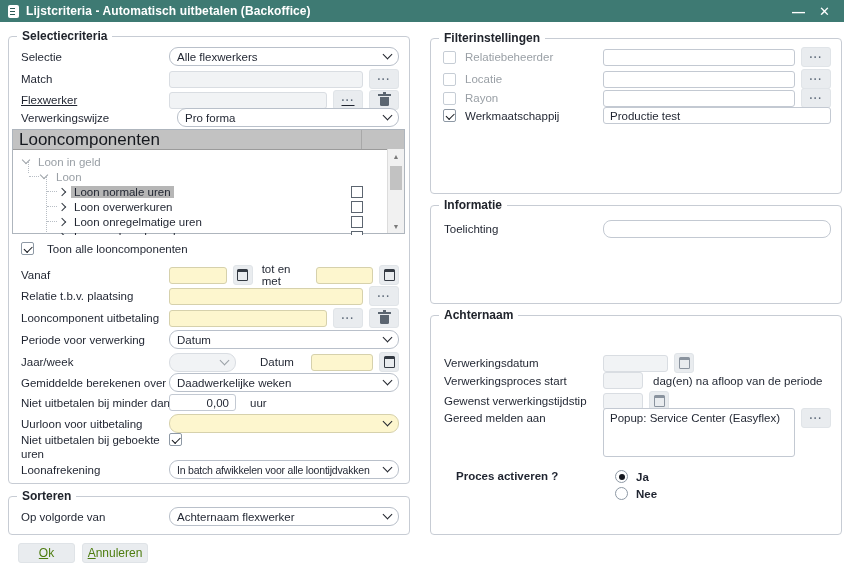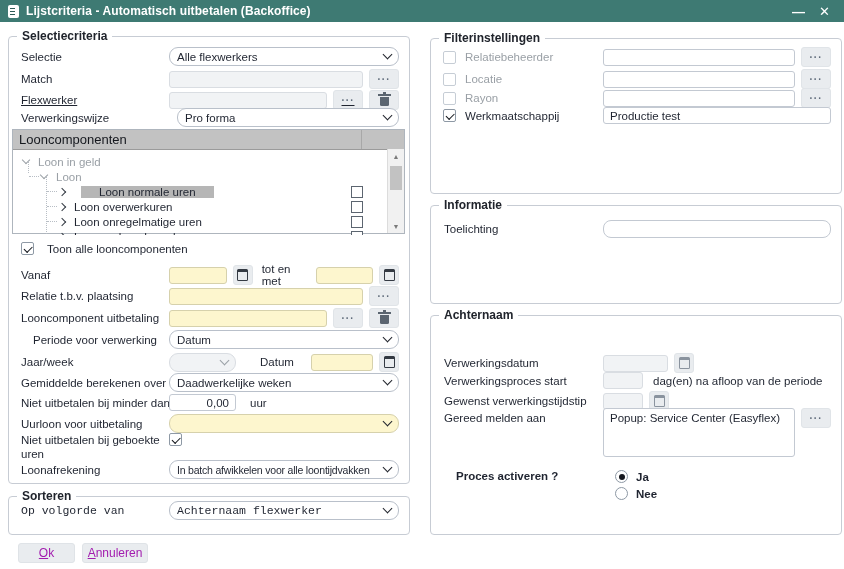--- a/index.html
+++ b/index.html
@@ -49,41 +49,41 @@
   
   .cb{flex:0 0 13px;width:13px;height:13px;border:1px solid #8e99a5;border-radius:2px;background:#fff;position:relative;box-sizing:border-box;}
   .cb.dim{border-color:#c6cdd5;}
   .cb.on::after{content:"";position:absolute;left:2px;top:2.5px;width:7px;height:3.5px;
                 border-left:1.8px solid #15181e;border-bottom:1.8px solid #15181e;transform:rotate(-45deg);}
   .rad{flex:0 0 13px;width:13px;height:13px;border:1px solid #8e99a5;border-radius:50%;background:#fff;position:relative;box-sizing:border-box;}
   .rad.on::after{content:"";position:absolute;left:2.5px;top:2.5px;width:6px;height:6px;border-radius:50%;background:#15181e;}
   
   .lc{position:absolute;left:3px;width:393px;border:1px solid #aeb5bd;background:#fff;box-sizing:border-box;}
   .lc-head{height:19px;background:#c2c2c2;border-bottom:1px solid #9b9b9b;display:flex;align-items:center;
-           padding-left:6px;font-size:13px;color:#15181e;position:relative;}
+           padding-left:6px;font-size:17px;color:#15181e;position:relative;}
   .lc-head-div{position:absolute;right:42px;top:0;bottom:0;width:1px;background:#a8a8a8;}
   .tree{position:relative;height:85px;overflow:hidden;}
   .trow{position:absolute;left:0;right:17px;height:15px;display:flex;align-items:center;}
   .tv{width:5px;height:5px;border-right:1.6px solid #9aa0a6;border-bottom:1.6px solid #9aa0a6;flex:0 0 auto;}
   .tv.open{transform:rotate(45deg);margin-top:-3px;}
   .tv.closed{transform:rotate(-45deg);border-color:#343a43;}
   .tlabel{margin-left:9px;white-space:nowrap;}
   .tlabel.gray{color:#9aa0a6;}
-  .tlabel.selected{background:#b6b6b6;padding:0 18px;margin-left:16px;}
+  .tlabel.selected{background:#b6b6b6;padding:0 3px;margin-left:6px;}
   .tcb{position:absolute;right:24px;width:12px;height:12px;border:1px solid #5c6570;background:#fff;box-sizing:border-box;}
   .vdot{position:absolute;width:0;border-left:1px dotted #b8bec5;}
   .hdot{position:absolute;height:0;border-top:1px dotted #b8bec5;}
   
   .sb{position:absolute;right:0;top:19px;bottom:0;width:16px;background:#f1f1f1;border-left:1px solid #dcdcdc;}
   .sb-ar{position:absolute;left:0;width:16px;height:14px;display:flex;align-items:center;justify-content:center;
          color:#7a7a7a;font-size:7px;}
   .sb-th{position:absolute;left:2px;top:17px;width:12px;height:24px;background:#c2c2c2;}
   
   .btn{position:absolute;top:543px;height:20px;background:#e9ecef;border:1px solid #dfe3e7;border-radius:3px;
-       display:block;text-align:center;line-height:19px;font-size:12px;color:#a21caf;box-sizing:border-box;}
+       display:block;text-align:center;line-height:19px;font-size:12px;color:#4d7c0f;box-sizing:border-box;}
   .btn::first-letter{text-decoration:underline;}
   .ta{border:1px solid #c3c9d2;border-radius:3px;background:#fff;box-sizing:border-box;padding:2px 6px;
       line-height:1.3;overflow:hidden;}
 </style>
 </head>
 <body>
 
 <div class="dlg">
 
   <div class="titlebar">
@@ -226,21 +226,21 @@
         <span class="inp yel grow"></span>
         <span class="sbtn">
             <span>···</span>
           </span>
         <span class="sbtn">
             <span class="trash-g"></span>
           </span>
       </span>
     </div>
 
-    <div class="row" style="top:293px;text-align:center;">
+    <div class="row" style="top:293px;">
       <span class="lbl">Periode voor verwerking</span>
       <span class="ctls">
           <span class="sel grow">
         <span class="sel-text">Datum</span>
         <span class="dd-ar"></span>
           </span>
         </span>
     </div>
 
     <div class="row" style="top:315px;">
@@ -299,21 +299,21 @@
           <span class="sel grow">
         <span class="sel-text fs10">In batch afwikkelen voor alle loontijdvakken</span>
         <span class="dd-ar"></span>
           </span>
         </span>
     </div>
   </div>
 
   <div class="fs" style="left:8px;top:496px;width:400px;height:37px;">
     <span class="legend">Sorteren</span>
-    <div class="row" style="top:4px;font-family:Liberation Mono, monospace;">
+    <div class="row" style="top:10px;">
       <span class="lbl">Op volgorde van</span>
       <span class="ctls">
           <span class="sel grow">
         <span class="sel-text">Achternaam flexwerker</span>
         <span class="dd-ar"></span>
           </span>
         </span>
     </div>
   </div>
 

